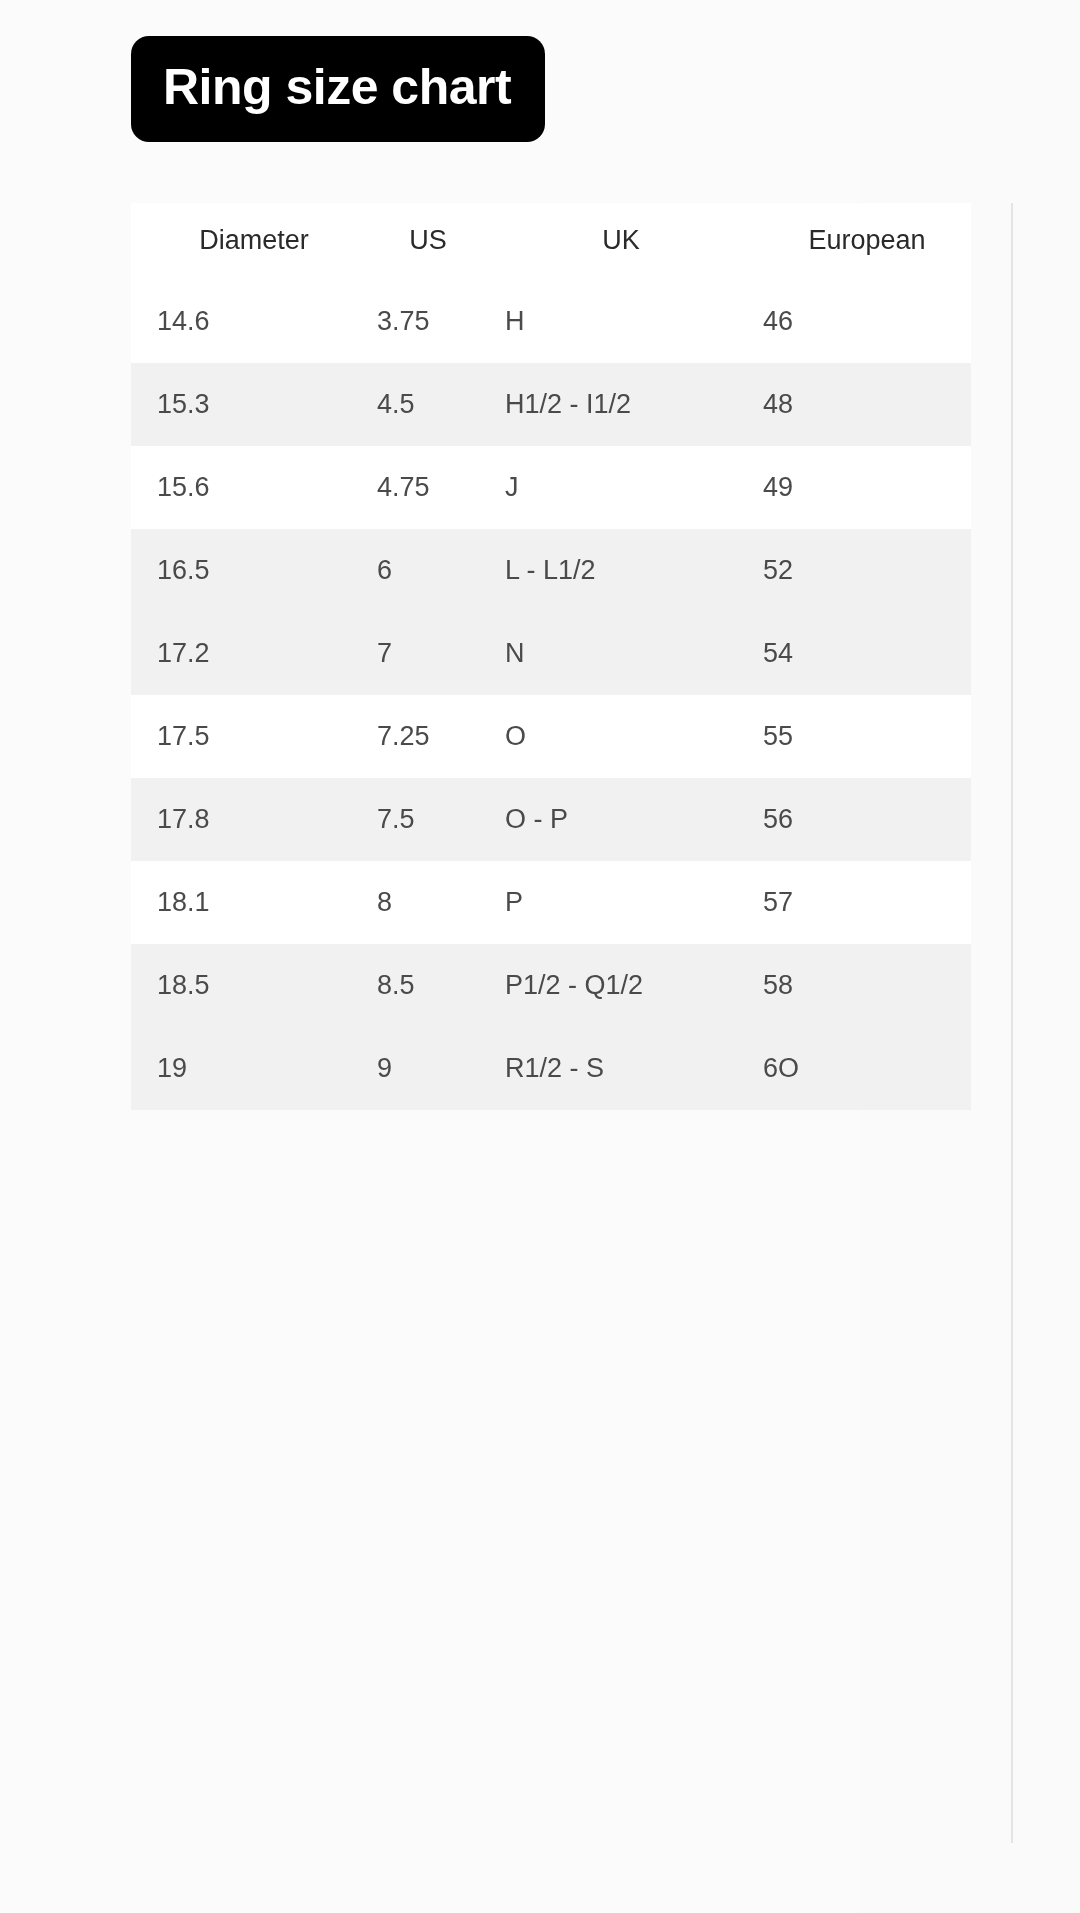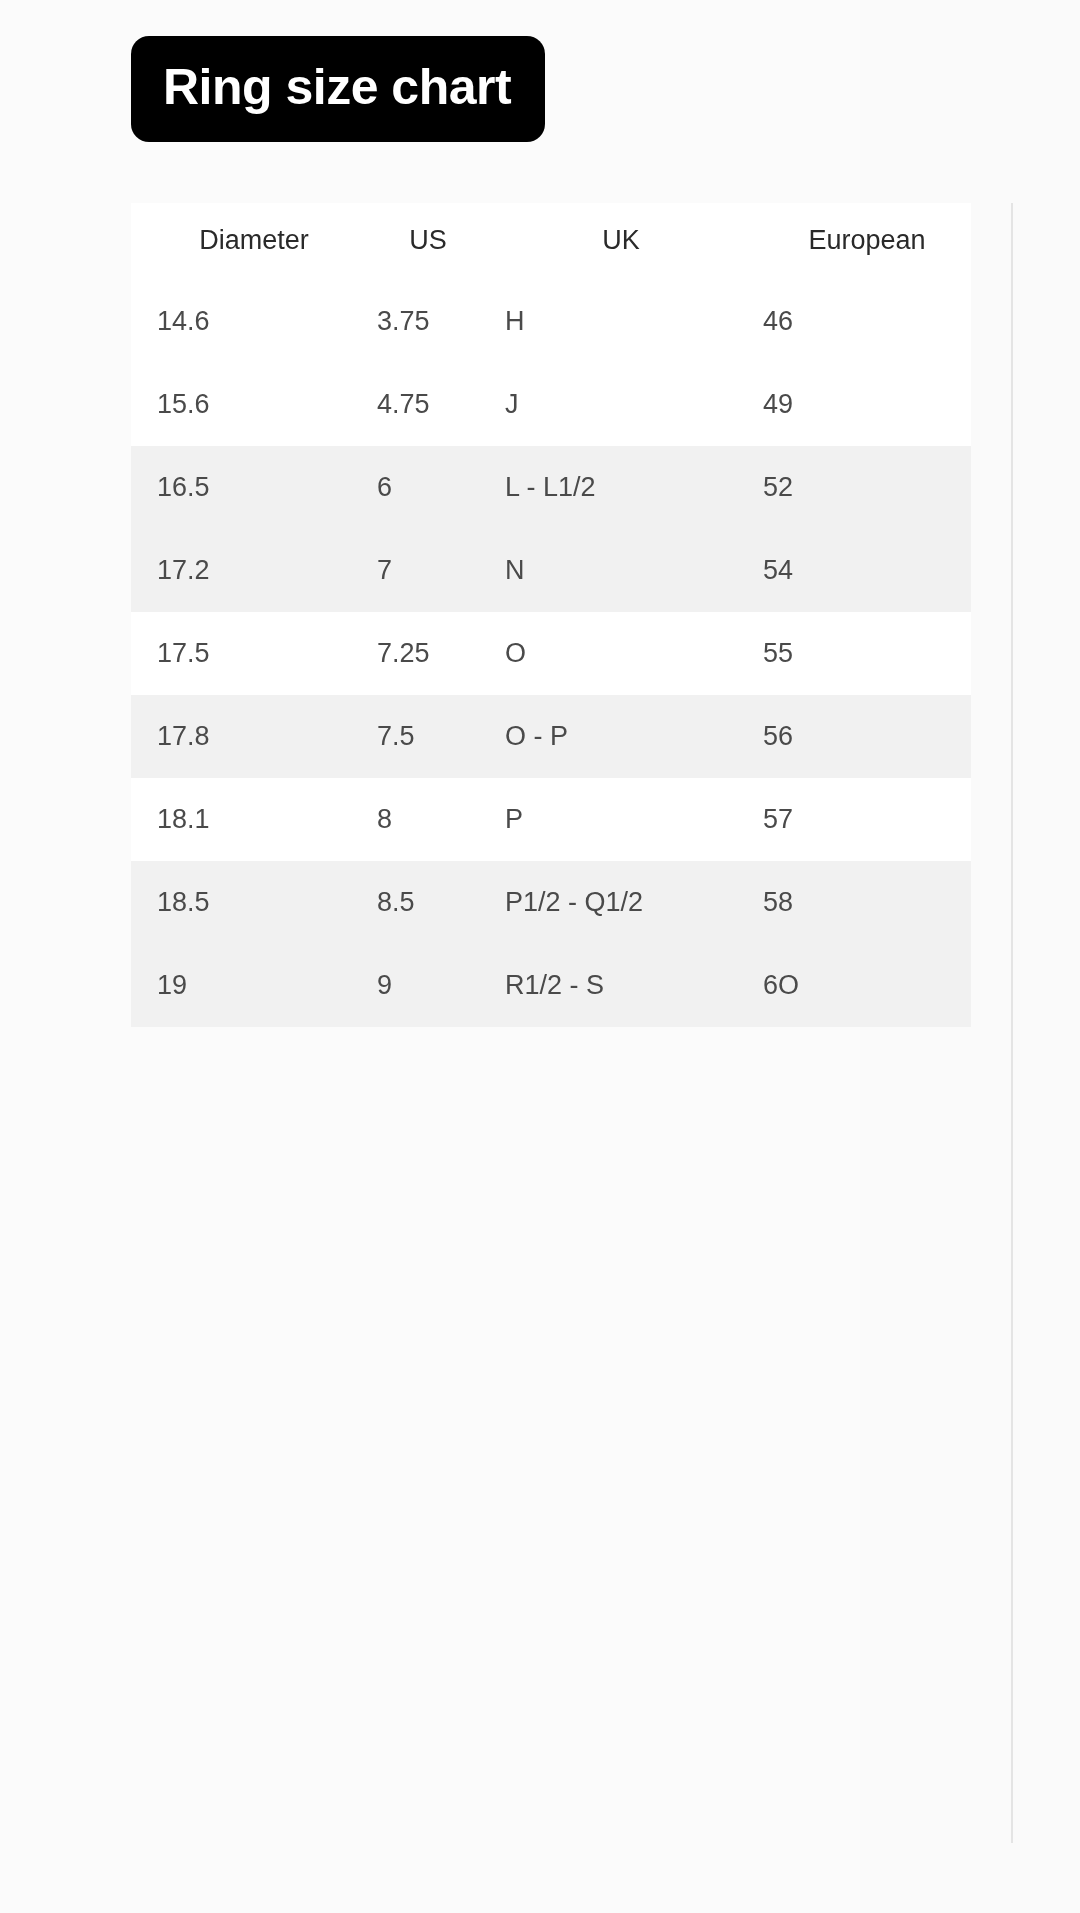--- a/index.html
+++ b/index.html
@@ -116,20 +116,26 @@
           <th>European</th>
         </tr>
       </thead>
       <tbody id="table-body">
           <tr>
             <td>14.6</td>
             <td>3.75</td>
             <td>H</td>
             <td>46</td>
           </tr>
+          <tr class="alt">
+            <td>15.3</td>
+            <td>4.5</td>
+            <td>H1/2 - I1/2</td>
+            <td>48</td>
+          </tr>
           <tr>
             <td>15.6</td>
             <td>4.75</td>
             <td>J</td>
             <td>49</td>
           </tr>
           <tr class="alt">
             <td>16.5</td>
             <td>6</td>
             <td>L - L1/2</td>

